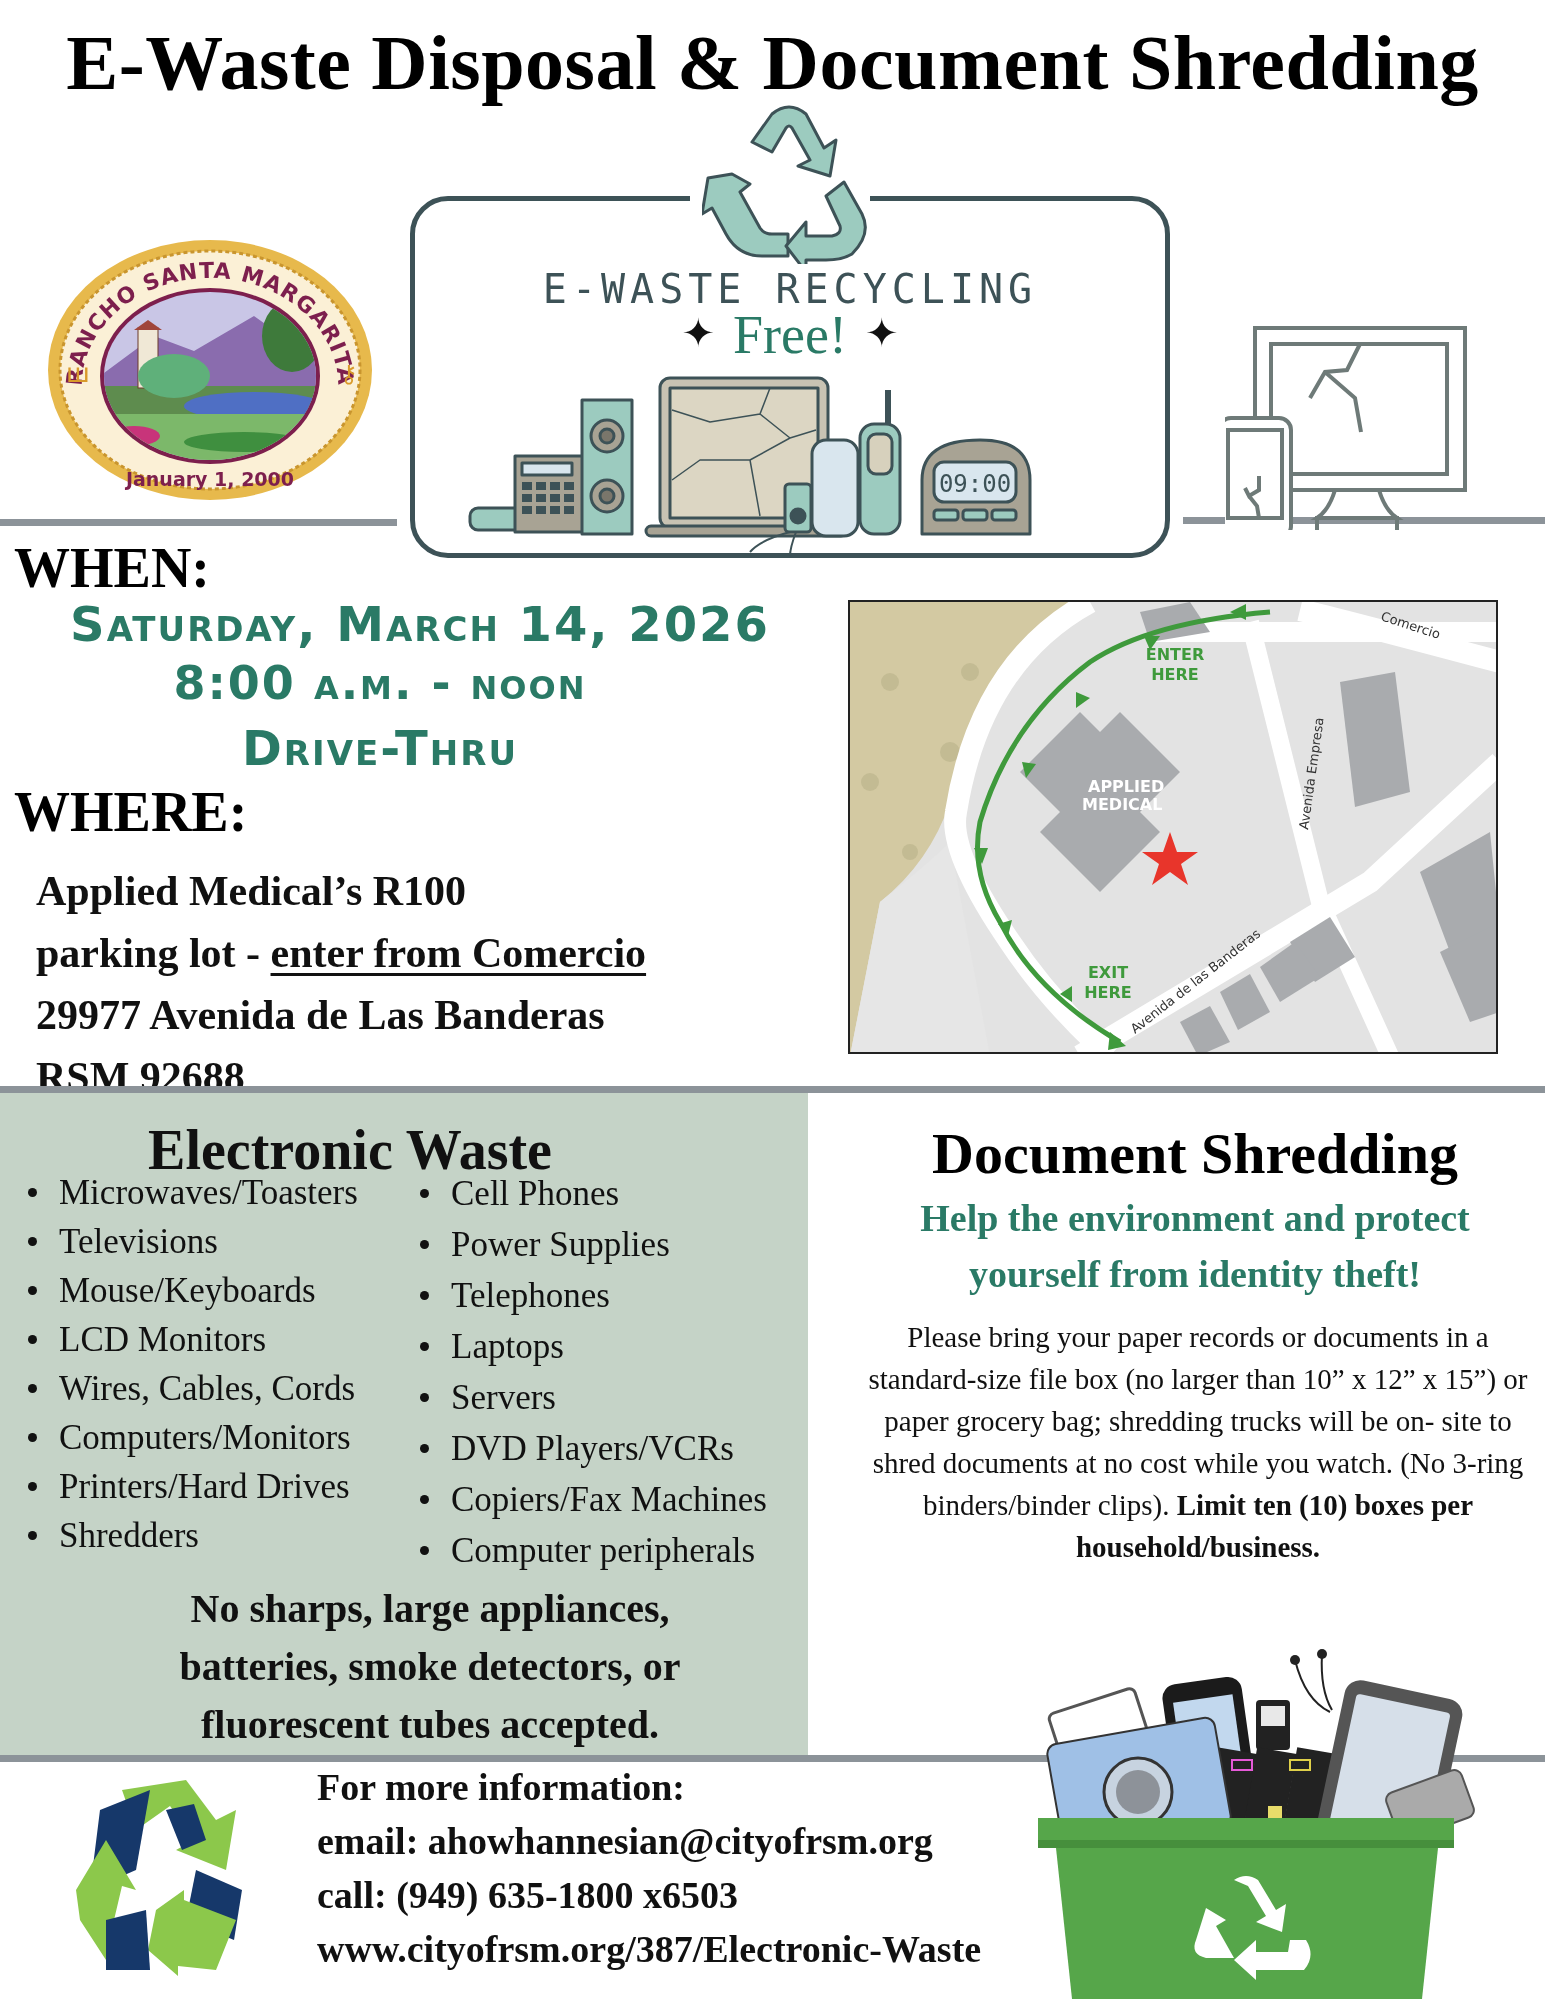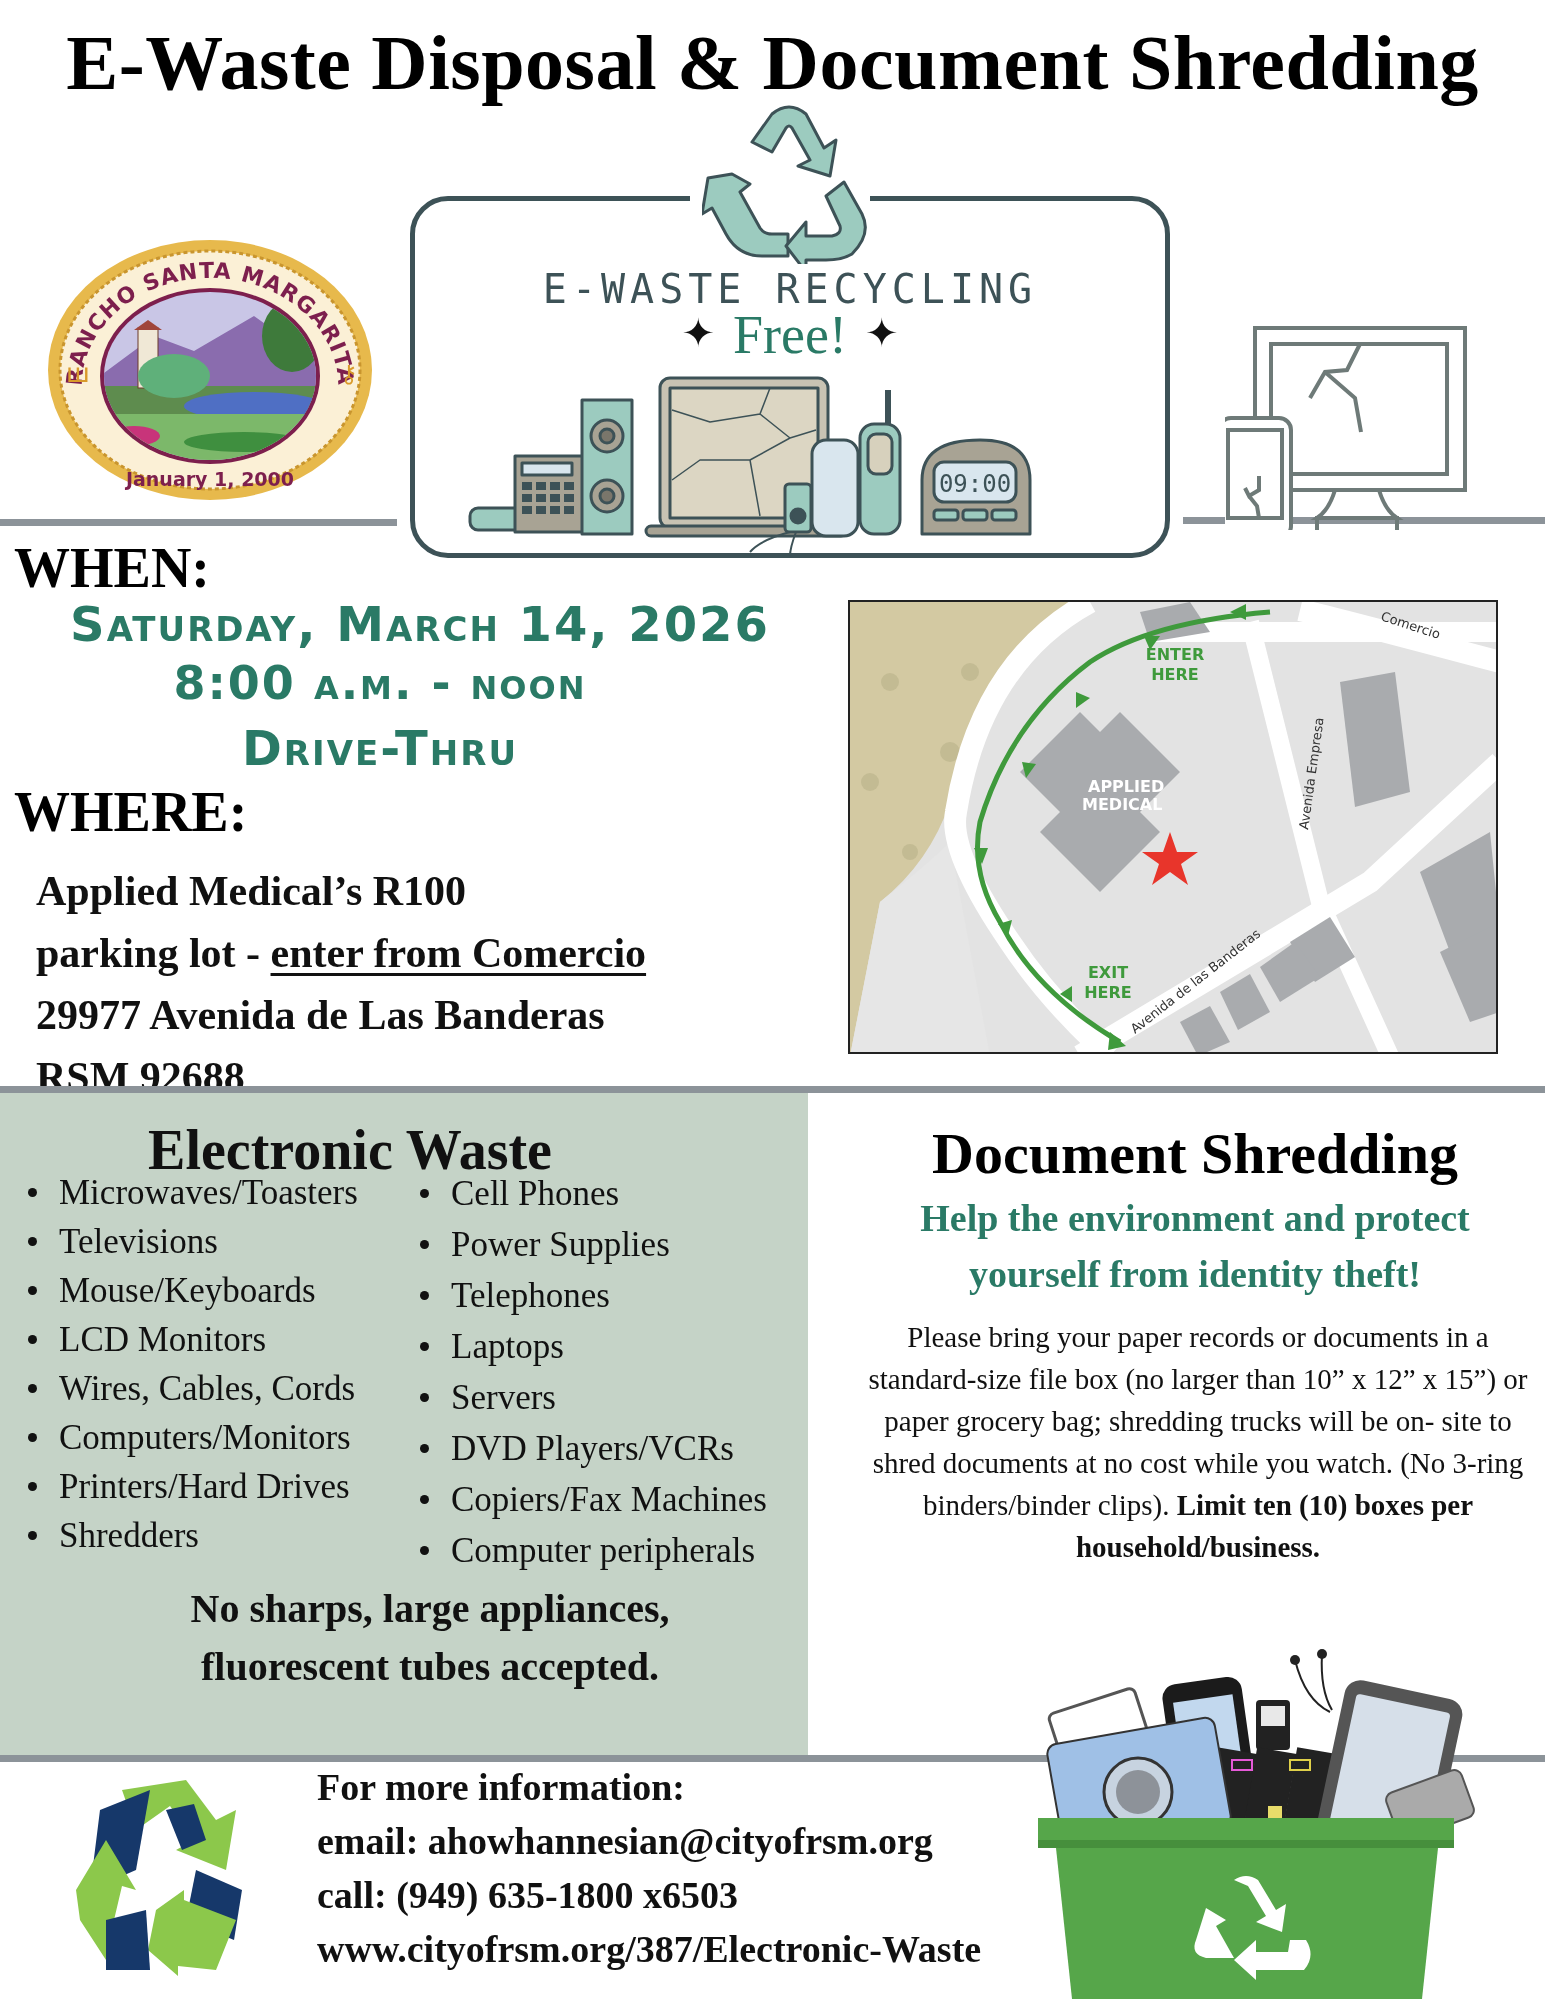--- a/index.html
+++ b/index.html
@@ -369,20 +369,21 @@
       <span class="bullet"></span>
       <span>Copiers/Fax Machines</span>
     </div>
   <div class="ew-item">
       <span class="bullet"></span>
       <span>Computer peripherals</span>
     </div>
 </div>
 <div class="abs ew-note">
   <div>No sharps, large appliances,</div>
+  <div>batteries, smoke detectors, or</div>
   <div>fluorescent tubes accepted.</div>
 </div>
 
 <div class="abs ds-title">Document Shredding</div>
 <div class="abs ds-sub">
   <div>Help the environment and protect</div>
   <div>yourself from identity theft!</div>
 </div>
 <div class="abs ds-body">
   <span>Please bring your paper records or documents in a standard-size file box (no larger than 10” x 12” x 15”) or paper grocery bag; shredding trucks will be on- site to shred documents at no cost while you watch. (No 3-ring binders/binder clips).</span>

